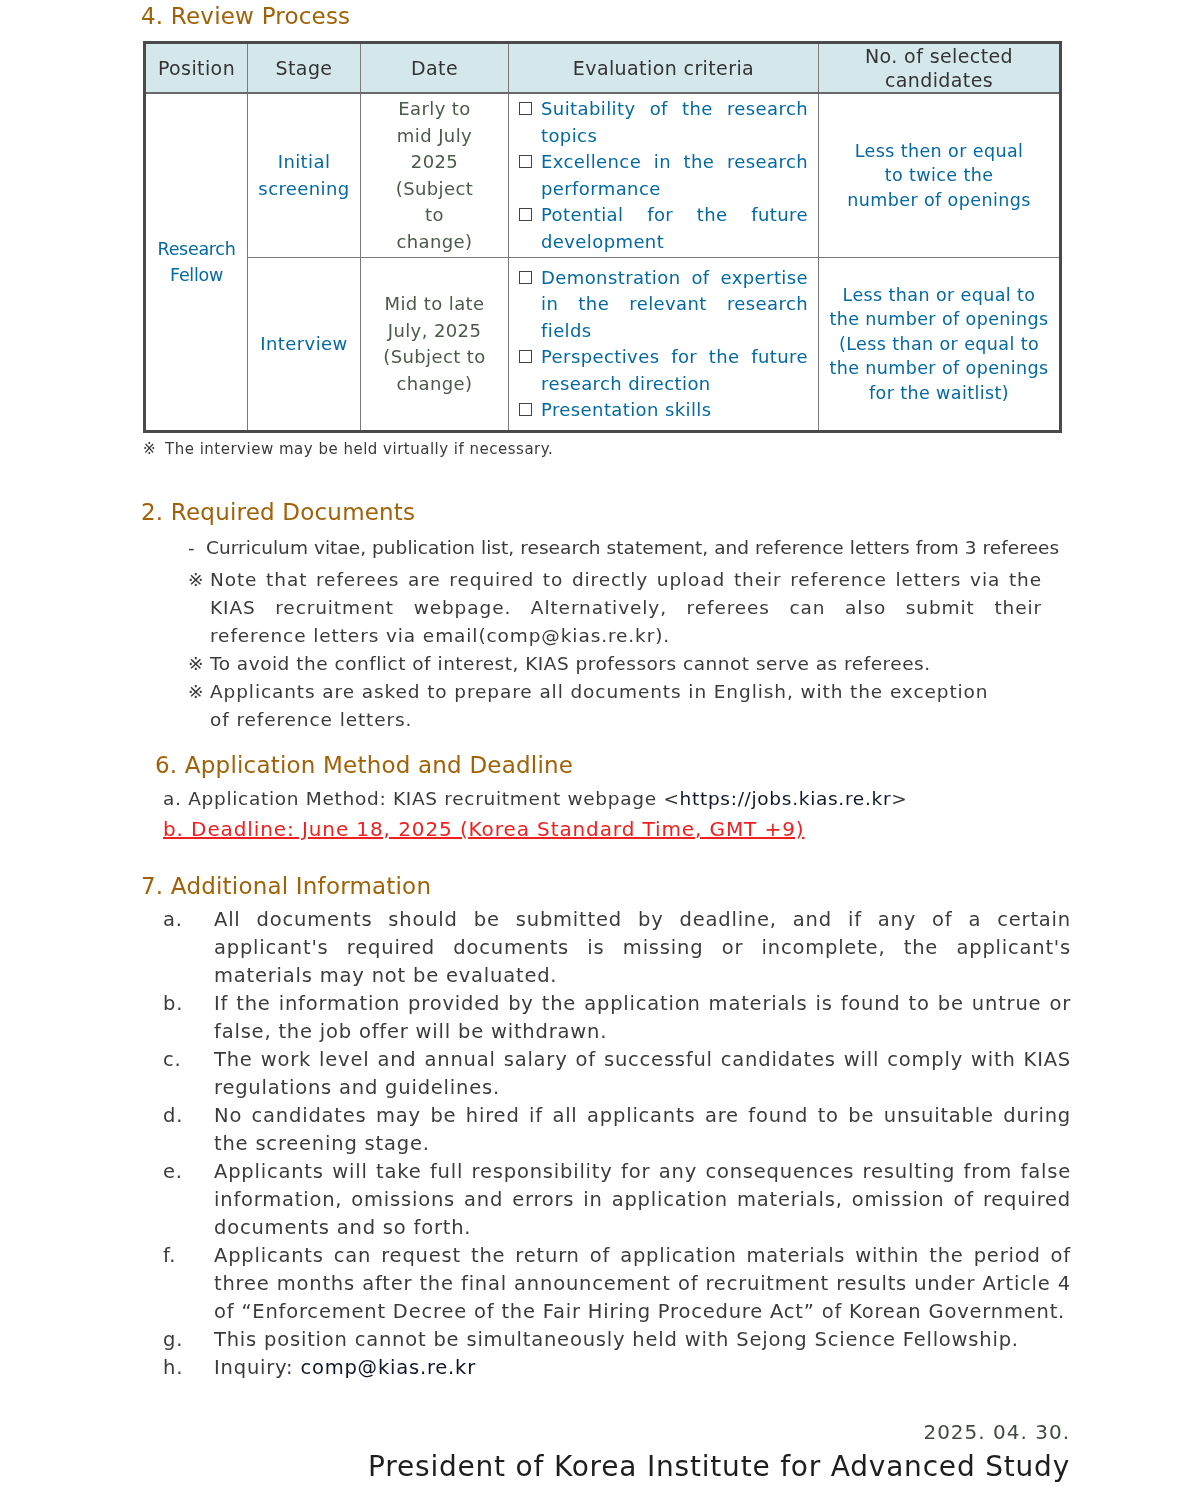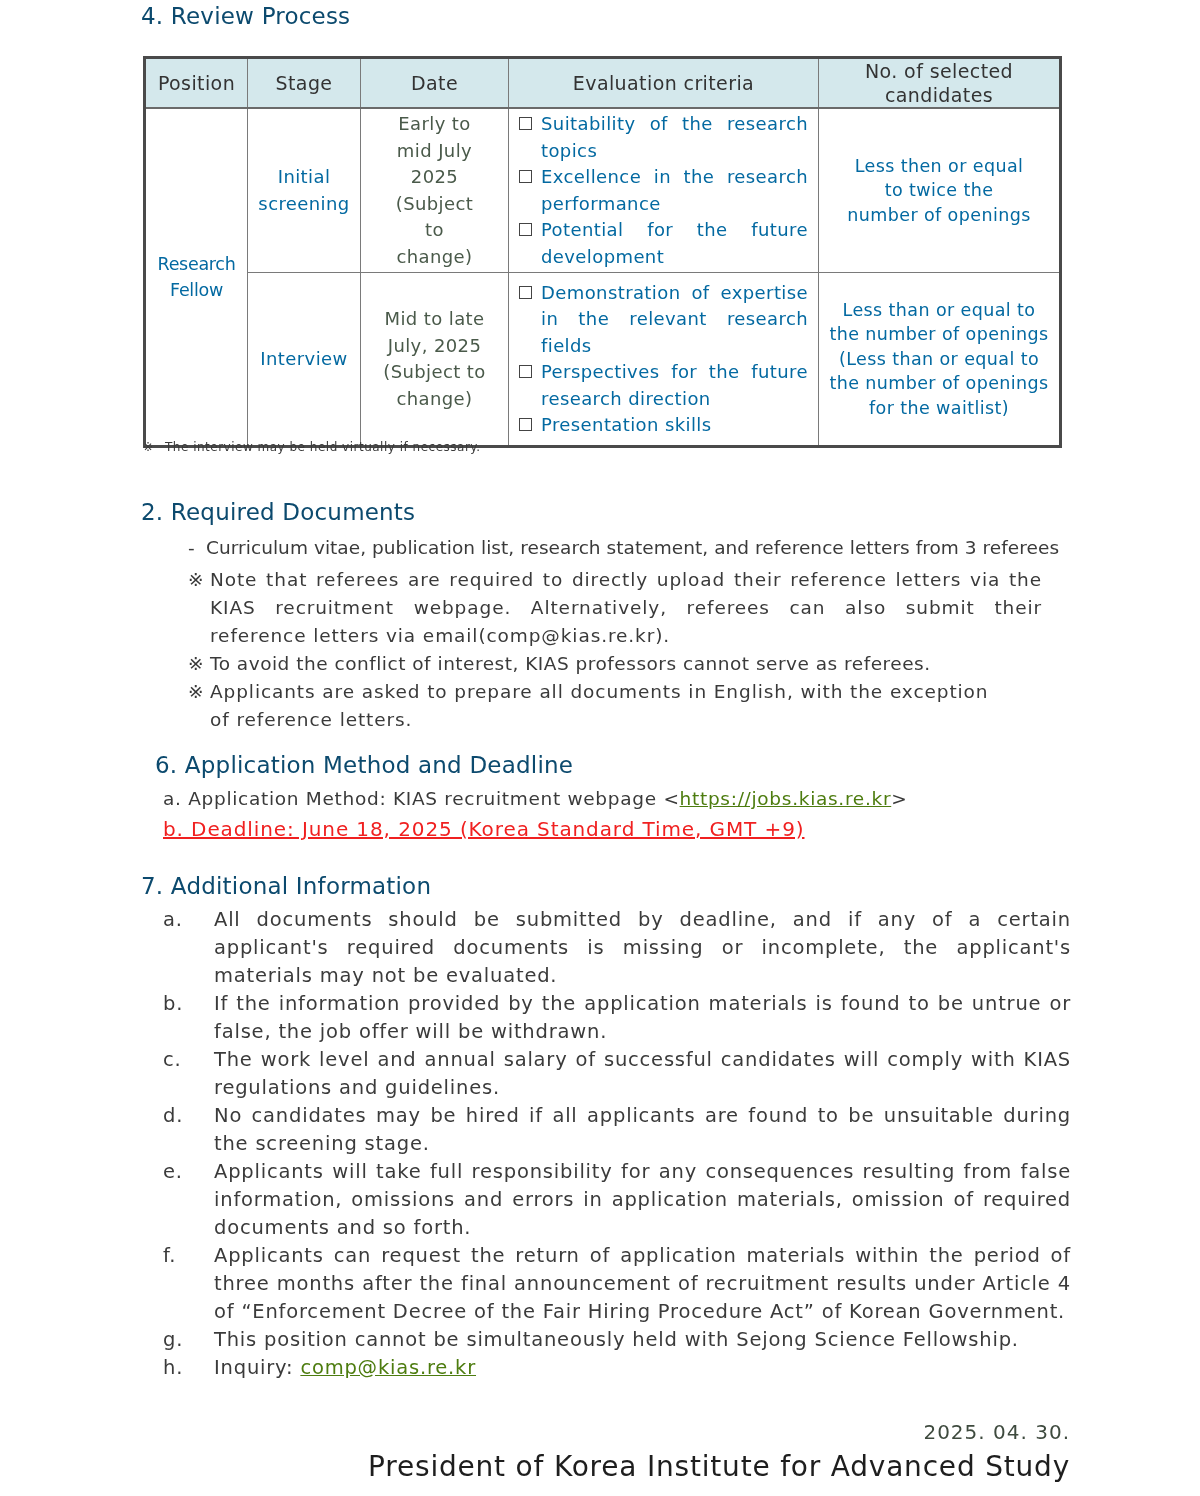--- a/index.html
+++ b/index.html
@@ -2,28 +2,28 @@
 <html><head>
   <meta charset="utf-8">
   <style>
     html, body { margin: 0; padding: 0; background: #ffffff; }
     body {
       width: 1200px; height: 1496px; position: relative; overflow: hidden;
       font-family: "DejaVu Sans", sans-serif; color: #2a2a2a;
     }
     .abs { position: absolute; }
     .heading {
-      font-size: 23px; color: #0c4a6e; letter-spacing: 0.2px; white-space: nowrap;
+      font-size: 23px; color: #a16207; letter-spacing: 0.2px; white-space: nowrap;
     }
     .body-txt { font-size: 18.5px; color: #3a3a3a; letter-spacing: 0.6px; }
 
     
     table.review {
       position: absolute; left: 143px; top: 41px; width: 916px; height: 388px;
-      border-collapse: collapse; border: 3px solid #4a4a4a; table-layout: fixed; margin-top: 15px;
+      border-collapse: collapse; border: 3px solid #4a4a4a; table-layout: fixed;
     }
     table.review th, table.review td {
       border: 1px solid #7a7a7a; font-weight: normal; text-align: center;
       vertical-align: middle; padding: 0 6px; font-size: 18px; color: #0369a1;
       line-height: 26.5px; letter-spacing: 0.4px;
     }
     table.review thead tr { height: 50px; }
     table.review th {
       background: #d4e8ec; color: #333; font-size: 19px; line-height: 24px;
       border-bottom: 2px solid #6a6a6a;
@@ -33,30 +33,30 @@
     table.review td.crit { text-align: left; padding: 2px 6px 2px 10px; vertical-align: middle; }
     .crit-item { display: flex; align-items: flex-start; text-align: justify; }
     .box {
       display: inline-block; width: 13px; height: 13px; border: 1.5px solid #444;
       margin: 6px 9px 0 0; flex: 0 0 auto; box-sizing: border-box;
     }
     .crit-text { flex: 1; padding-right: 4px; }
     .date-cell { color: #4a5a4a !important; }
     .count-cell { font-size: 17.5px !important; line-height: 24.5px !important; }
 
-    .note { font-size: 12px; color: #3a3a3a; letter-spacing: 0.5px; white-space: nowrap; }
+    .note { font-size: 15px; color: #3a3a3a; letter-spacing: 0.5px; white-space: nowrap; }
     .ref-mark { display: inline-block; width: 22px; }
 
     .doc-list { list-style: none; margin: 0; padding: 0; }
     .doc-list .row { font-size: 18.5px; line-height: 28px; color: #3a3a3a; letter-spacing: 0.3px; }
     .hang { display: flex; }
     .hang .lbl { flex: 0 0 auto; }
     .hang .txt { flex: 1; text-align: justify; }
 
-    .link { color: #4d7c0f; text-decoration: underline; }
+    .link { color: #0f172a; }
     .deadline { color: #f02020; text-decoration: underline; text-decoration-color: #f02020; }
 
     .addl .row { font-size: 19.5px; line-height: 28px; color: #3b3b3b; letter-spacing: 0.8px; }
     .addl .lbl { width: 36px; }
     .addl .txt { text-align: justify; text-align-last: left; margin-left: 15px; }
 
     .sig-date { font-size: 20px; color: #3e4a3e; letter-spacing: 1px; }
     .sig-name { font-size: 28px; color: #1e1e1e; letter-spacing: 0.8px; white-space: nowrap; }
   </style>
 </head>

